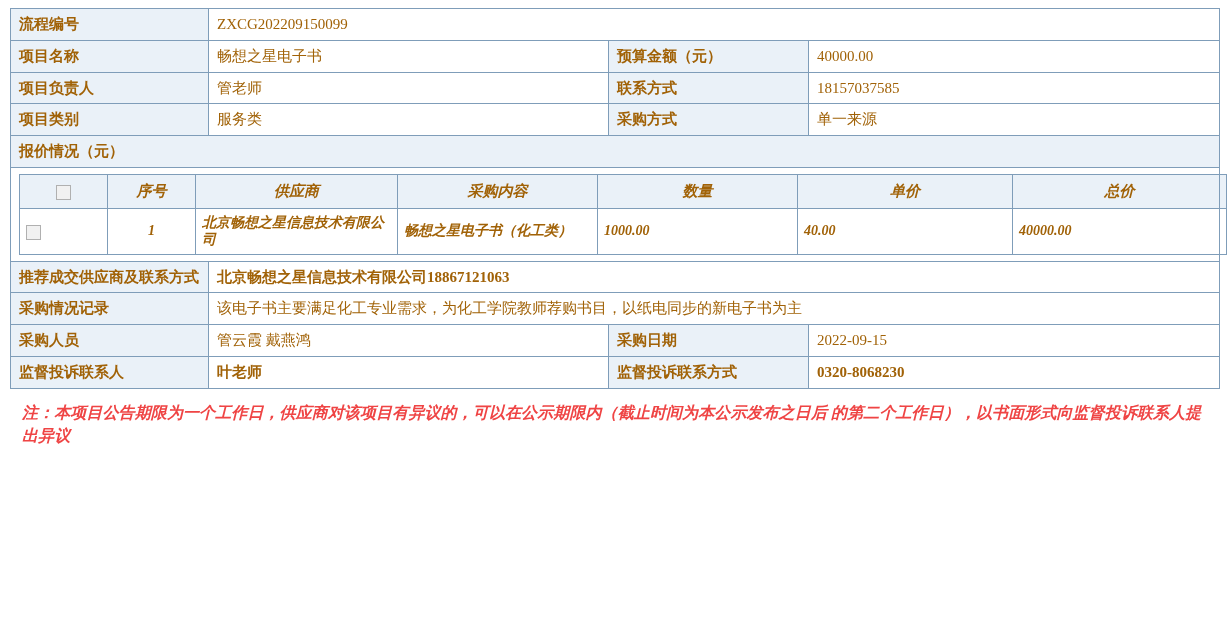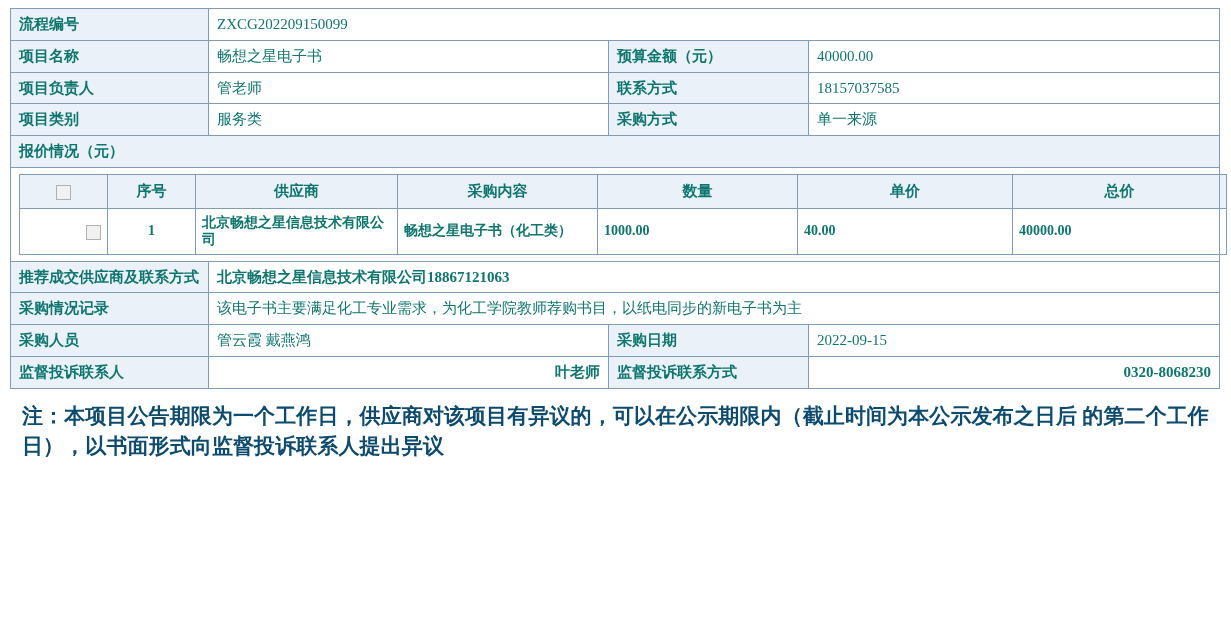--- a/index.html
+++ b/index.html
@@ -20,21 +20,21 @@
   }
   table.main {
     border-collapse: collapse;
     width: 1209px;
     table-layout: fixed;
   }
   table.main td, table.main th {
     border: 1px solid #7f9db9;
     padding: 6px 8px;
     font-size: 15px;
-    color: #0f766e;
+    color: #a16207;
     vertical-align: middle;
     line-height: 1.25;
   }
   .lbl {
     background: #eaf1f8;
     font-weight: bold;
     font-family: "Liberation Serif", "DejaVu Serif", serif;
   }
   .val {
     background: #ffffff;
@@ -44,20 +44,21 @@
     background: #eaf1f8;
     font-weight: bold;
     text-align: left;
     font-size: 15px;
     padding: 7px 8px;
   }
   table.quote {
     border-collapse: collapse;
     width: 100%;
     table-layout: fixed;
+    font-style: italic;
   }
   table.quote td, table.quote th {
     border: 1px solid #7f9db9;
     padding: 5px 6px;
     font-size: 14px;
     vertical-align: middle;
   }
   table.quote th {
     background: #eaf1f8;
     font-weight: bold;
@@ -68,28 +69,29 @@
   .q-center { text-align: center; font-weight: bold; }
   .q-left { text-align: left; font-weight: bold; }
   .chk {
     display: inline-block;
     width: 15px;
     height: 15px;
     border: 1px solid #b0b0b0;
     background: #f1f1f1;
     vertical-align: middle;
   }
-  .center { text-align: right; }
+  .center { text-align: left; }
   .note {
     margin: 12px 12px 0 12px;
-    font-size: 21px;
+    font-size: 16px;
     font-weight: bold;
     line-height: 1.45;
-    color: #0c4a6e;
+    color: #ef4444;
     letter-spacing: 0.1px;
+    font-style: italic;
   }
   td.nopad { padding: 0; }
 </style>
 </head>
 <body>
 
 <div class="page">
 
   <table class="main">
     <colgroup>

